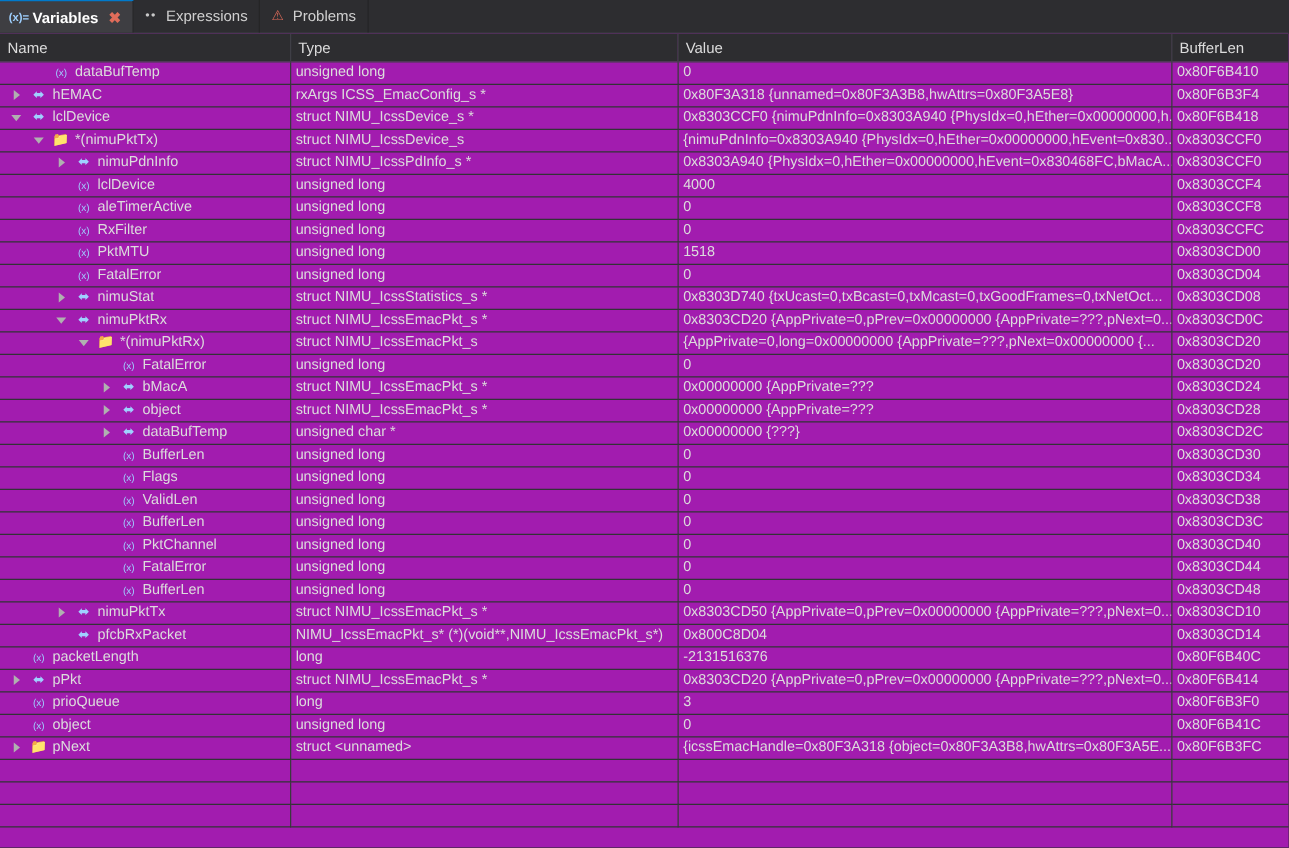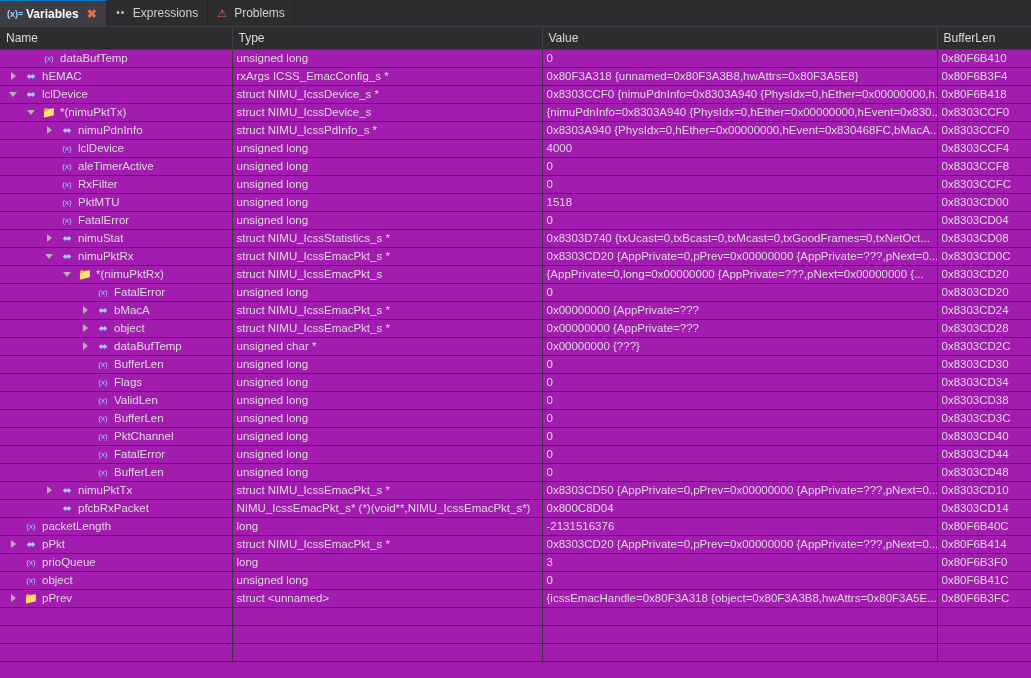--- a/index.html
+++ b/index.html
@@ -574,21 +574,21 @@
           <td class="col-type">unsigned long</td>
           <td class="col-value">0</td>
           <td class="col-loc">0x80F6B41C</td>
         </tr>
         <tr>
           <td class="col-name">
             <div class="namecell">
               <span class="ind" style="width: 0px;"></span>
               <span class="arrow collapsed"></span>
               <span class="vicon struct">📁</span>
-              <span class="nm">pPrev</span>
+              <span class="nm">pNext</span>
             </div>
           </td>
           <td class="col-type">struct &lt;unnamed&gt;</td>
           <td class="col-value">{icssEmacHandle=0x80F3A318 {object=0x80F3A3B8,hwAttrs=0x80F3A5E...</td>
           <td class="col-loc">0x80F6B3FC</td>
         </tr>
         <tr class="empty-row">
           <td class="col-name">&nbsp;</td>
           <td class="col-type">&nbsp;</td>
           <td class="col-value">&nbsp;</td>

